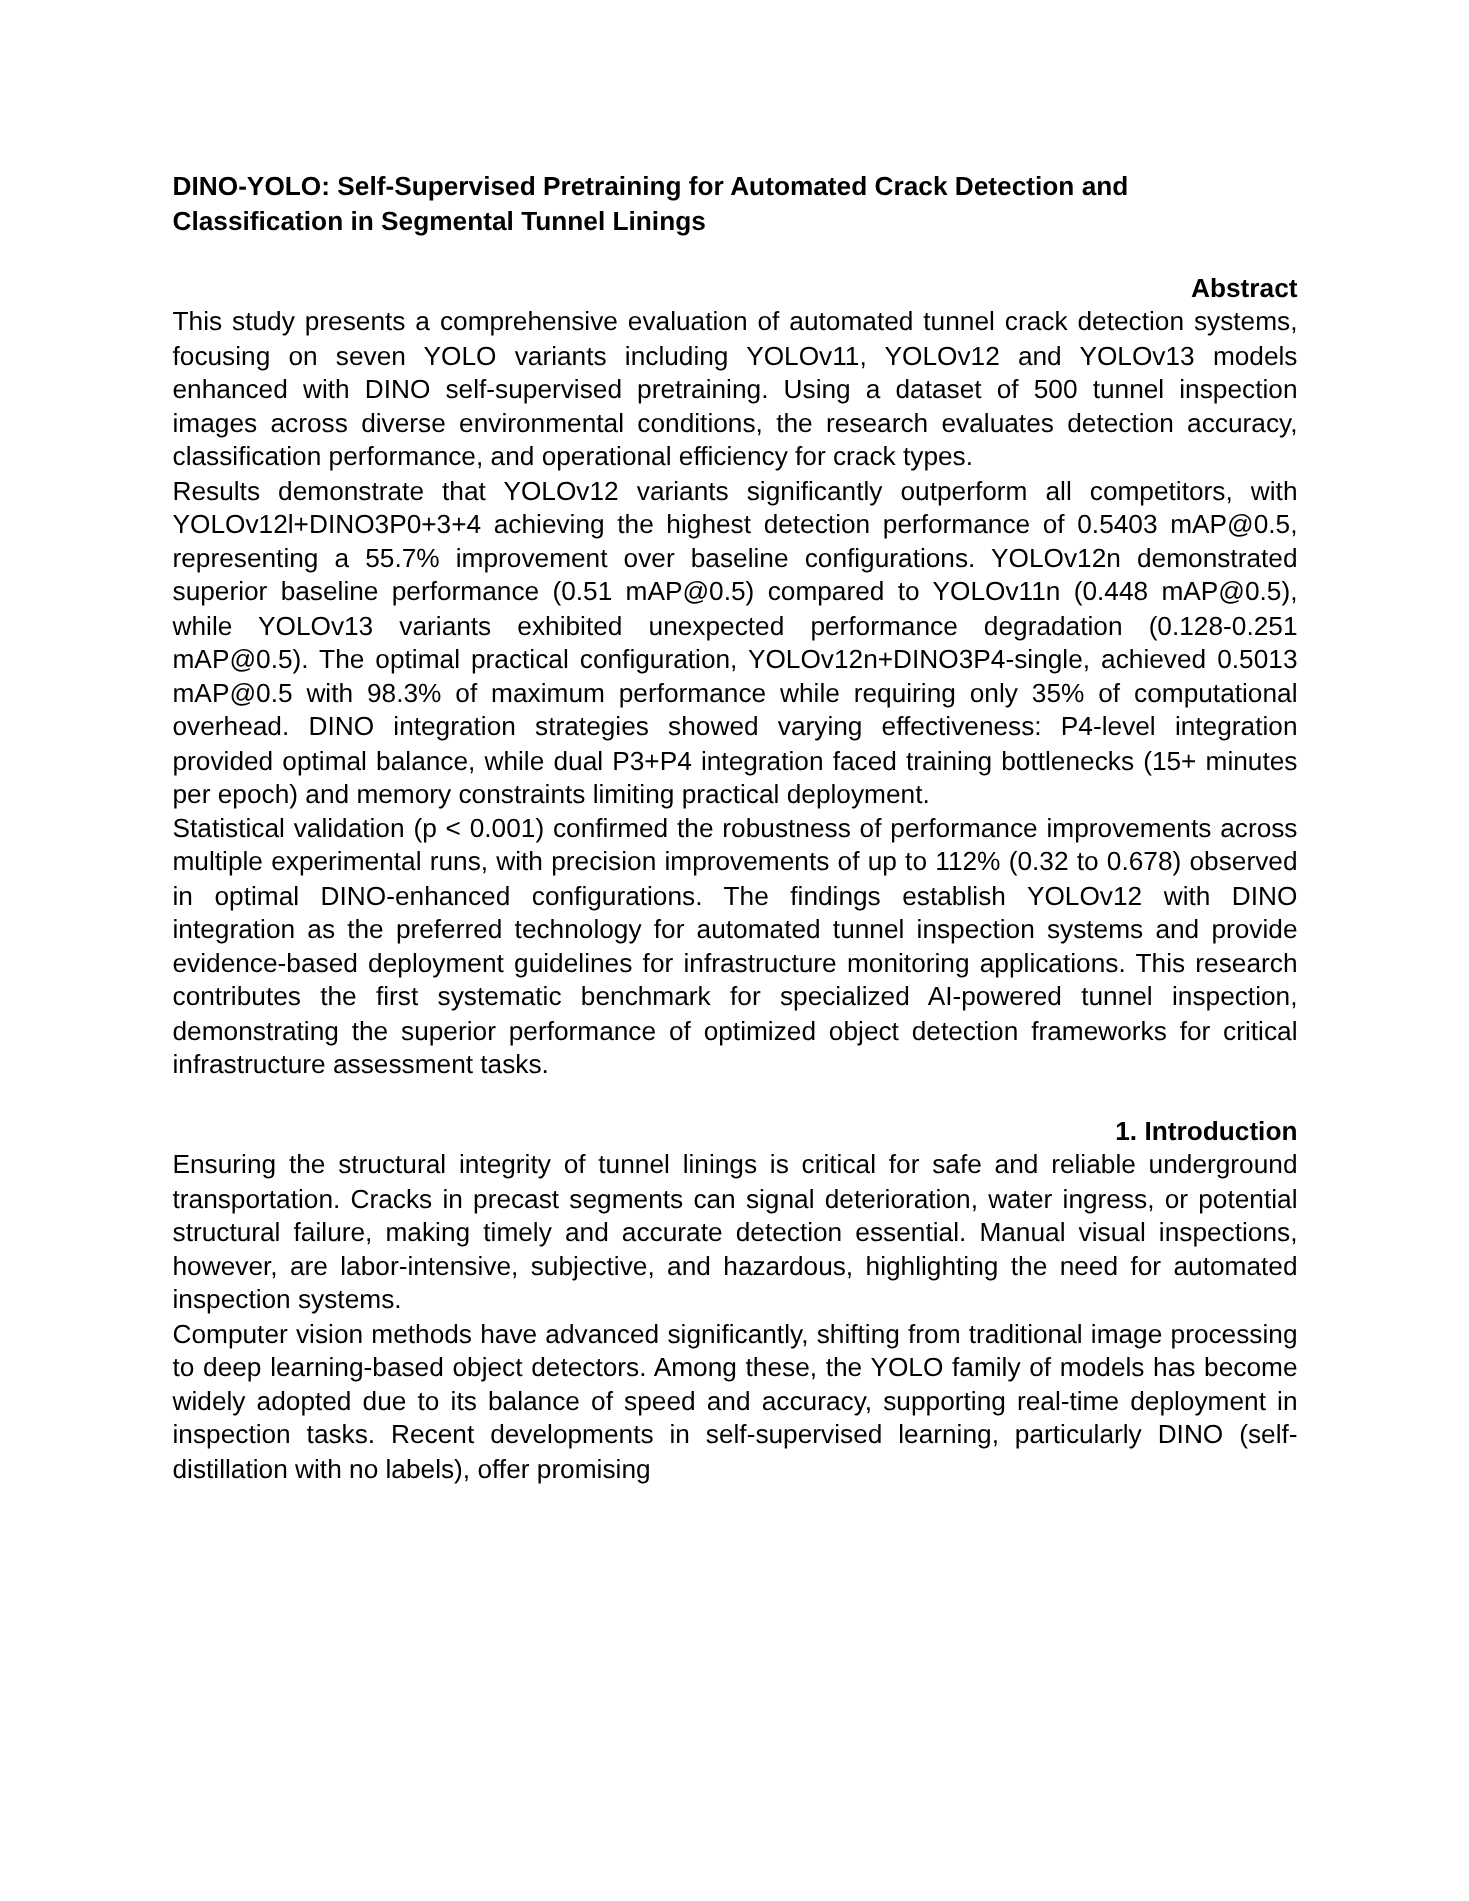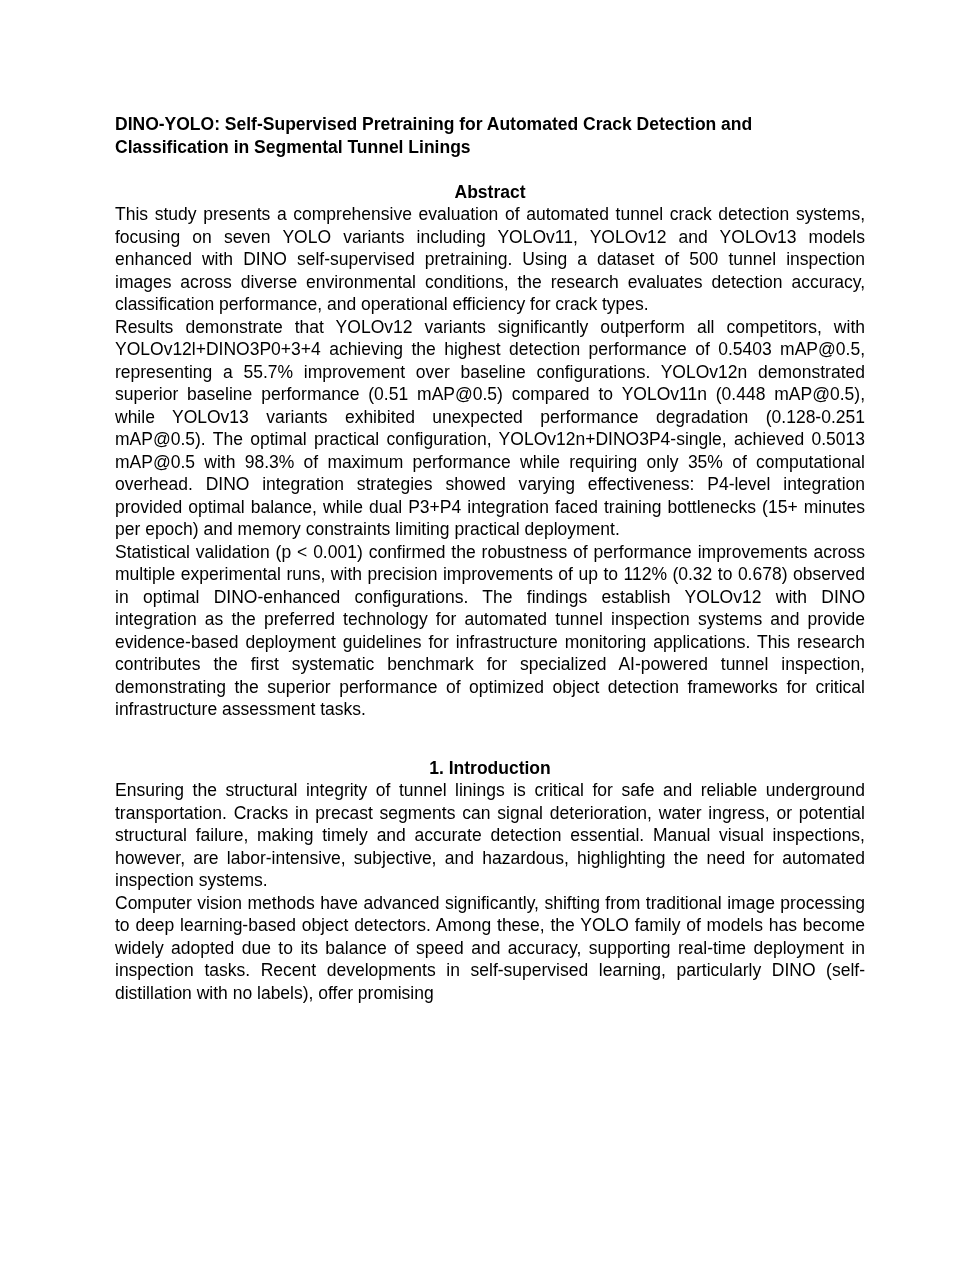--- a/index.html
+++ b/index.html
@@ -30,24 +30,24 @@
     line-height: 22.5px;
     font-weight: bold;
     margin: 0 0 22.5px 0;
     text-align: left;
   }
   .section-heading {
     font-size: 17.5px;
     line-height: 22.5px;
     font-weight: bold;
     margin: 0;
-    text-align: center;
+    text-align: right;
   }
   .intro-heading {
-    margin-top: 36px;
+    margin-top: 22px;
   }
   p.body-para {
     margin: 0;
   }
   p.keywords {
     margin: 22.5px 0 0 0;
   }
   .keywords .kw-label {
     font-weight: bold;
   }

